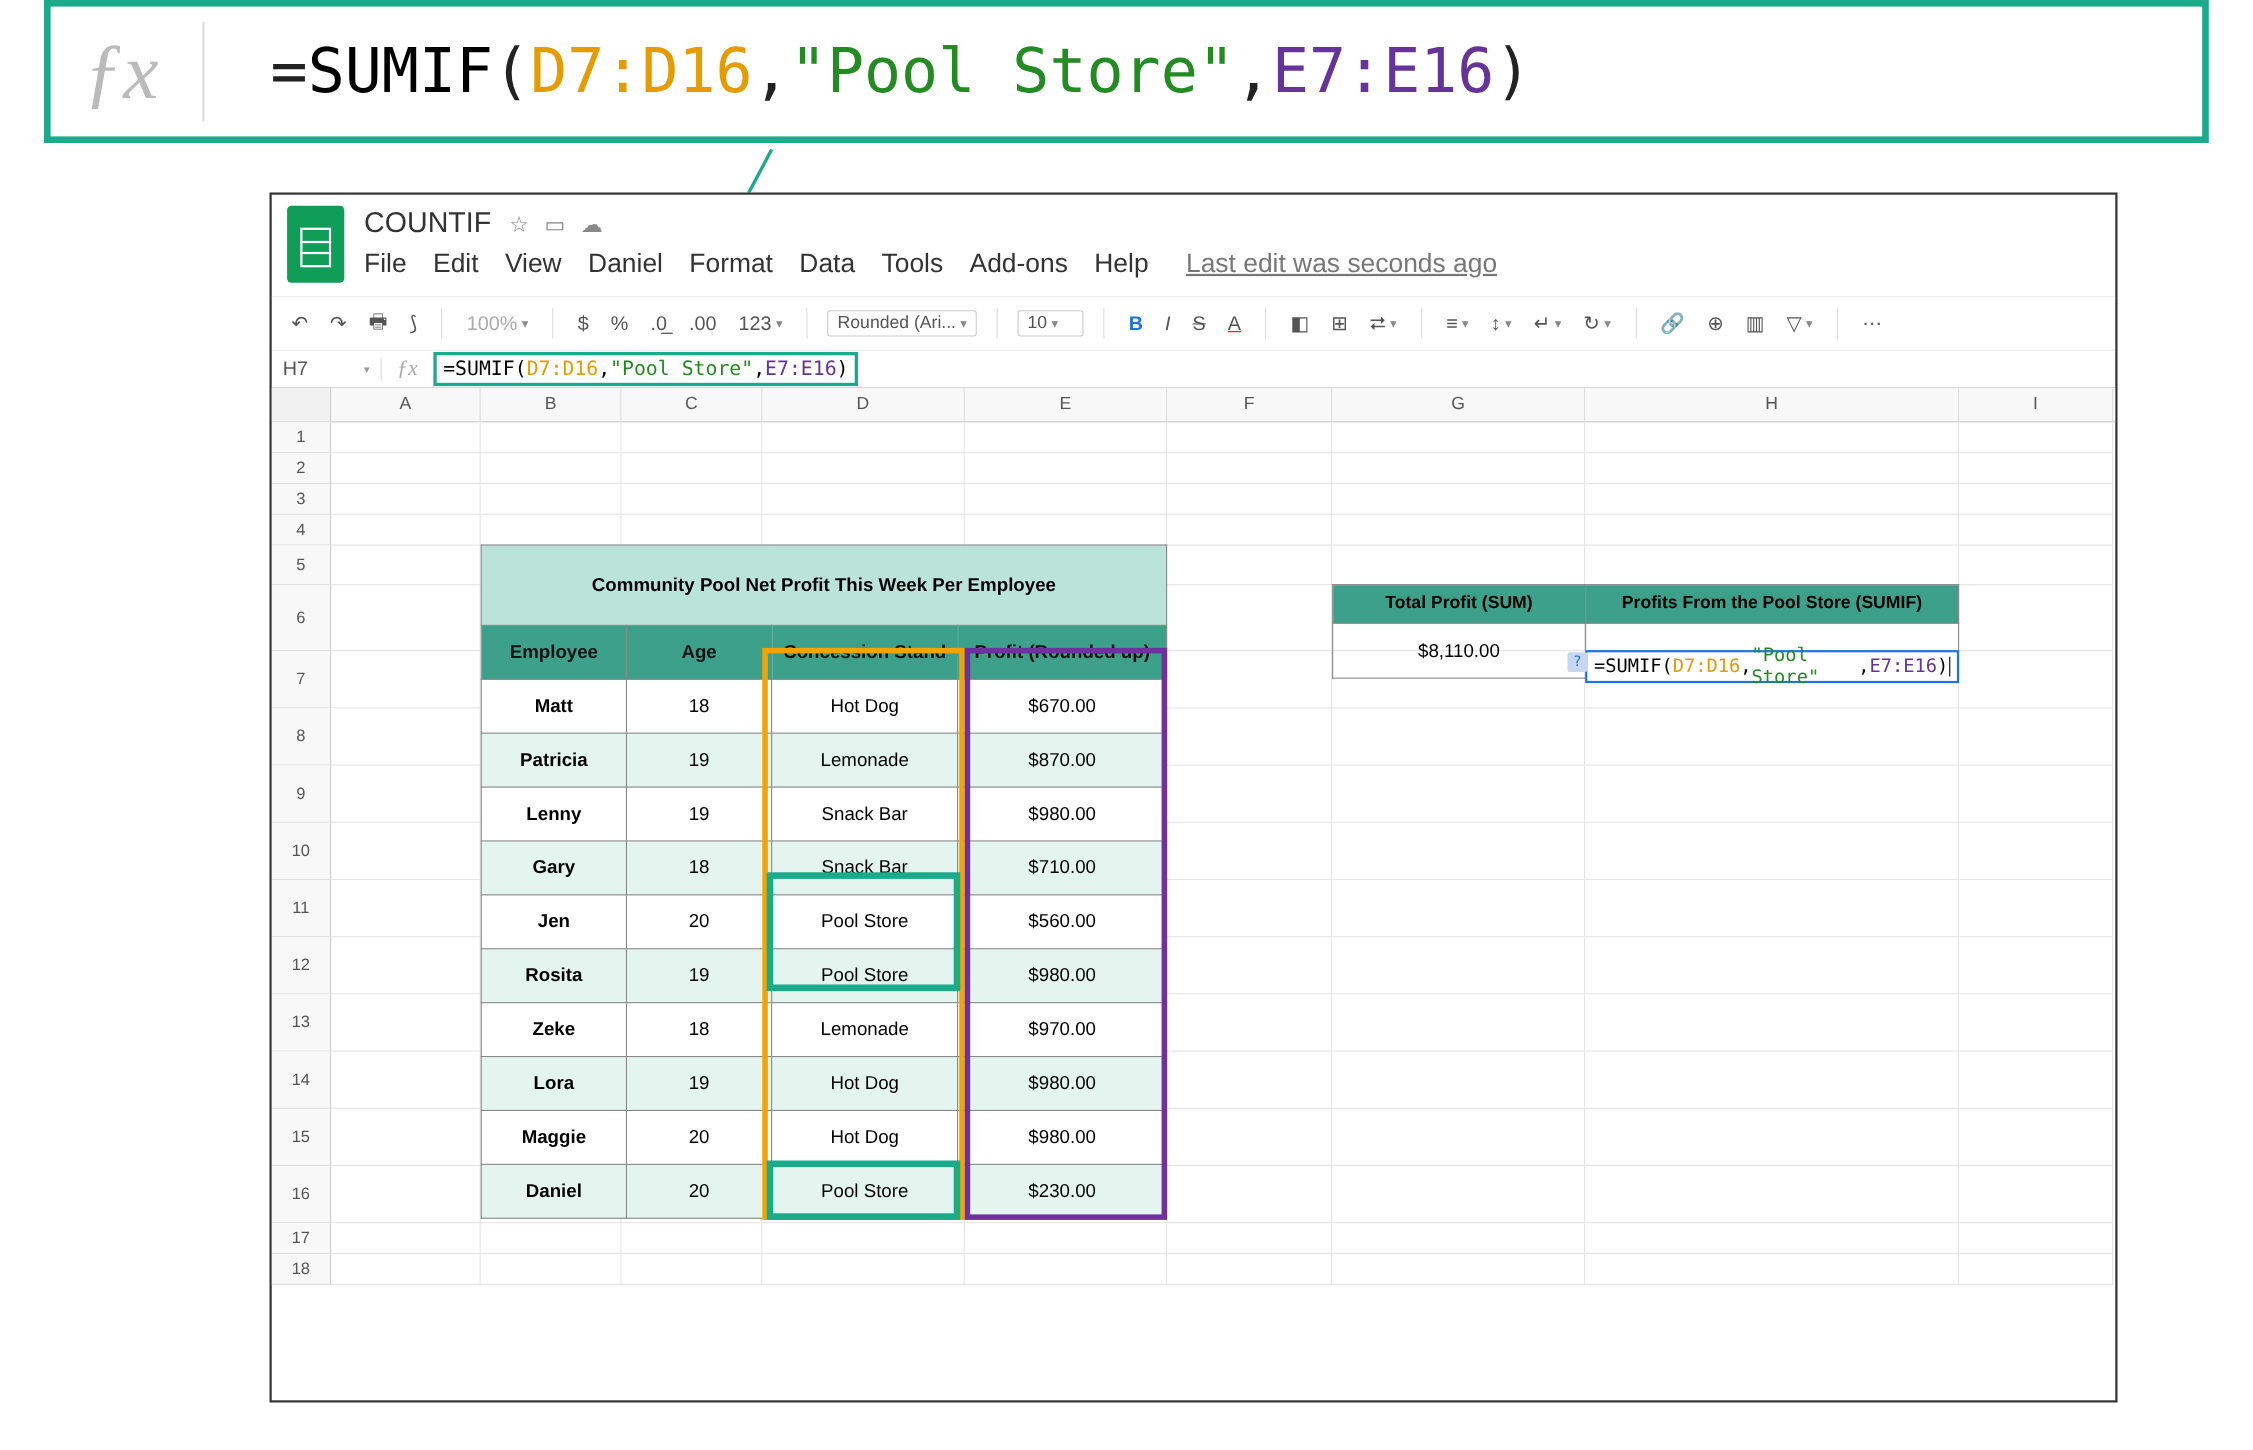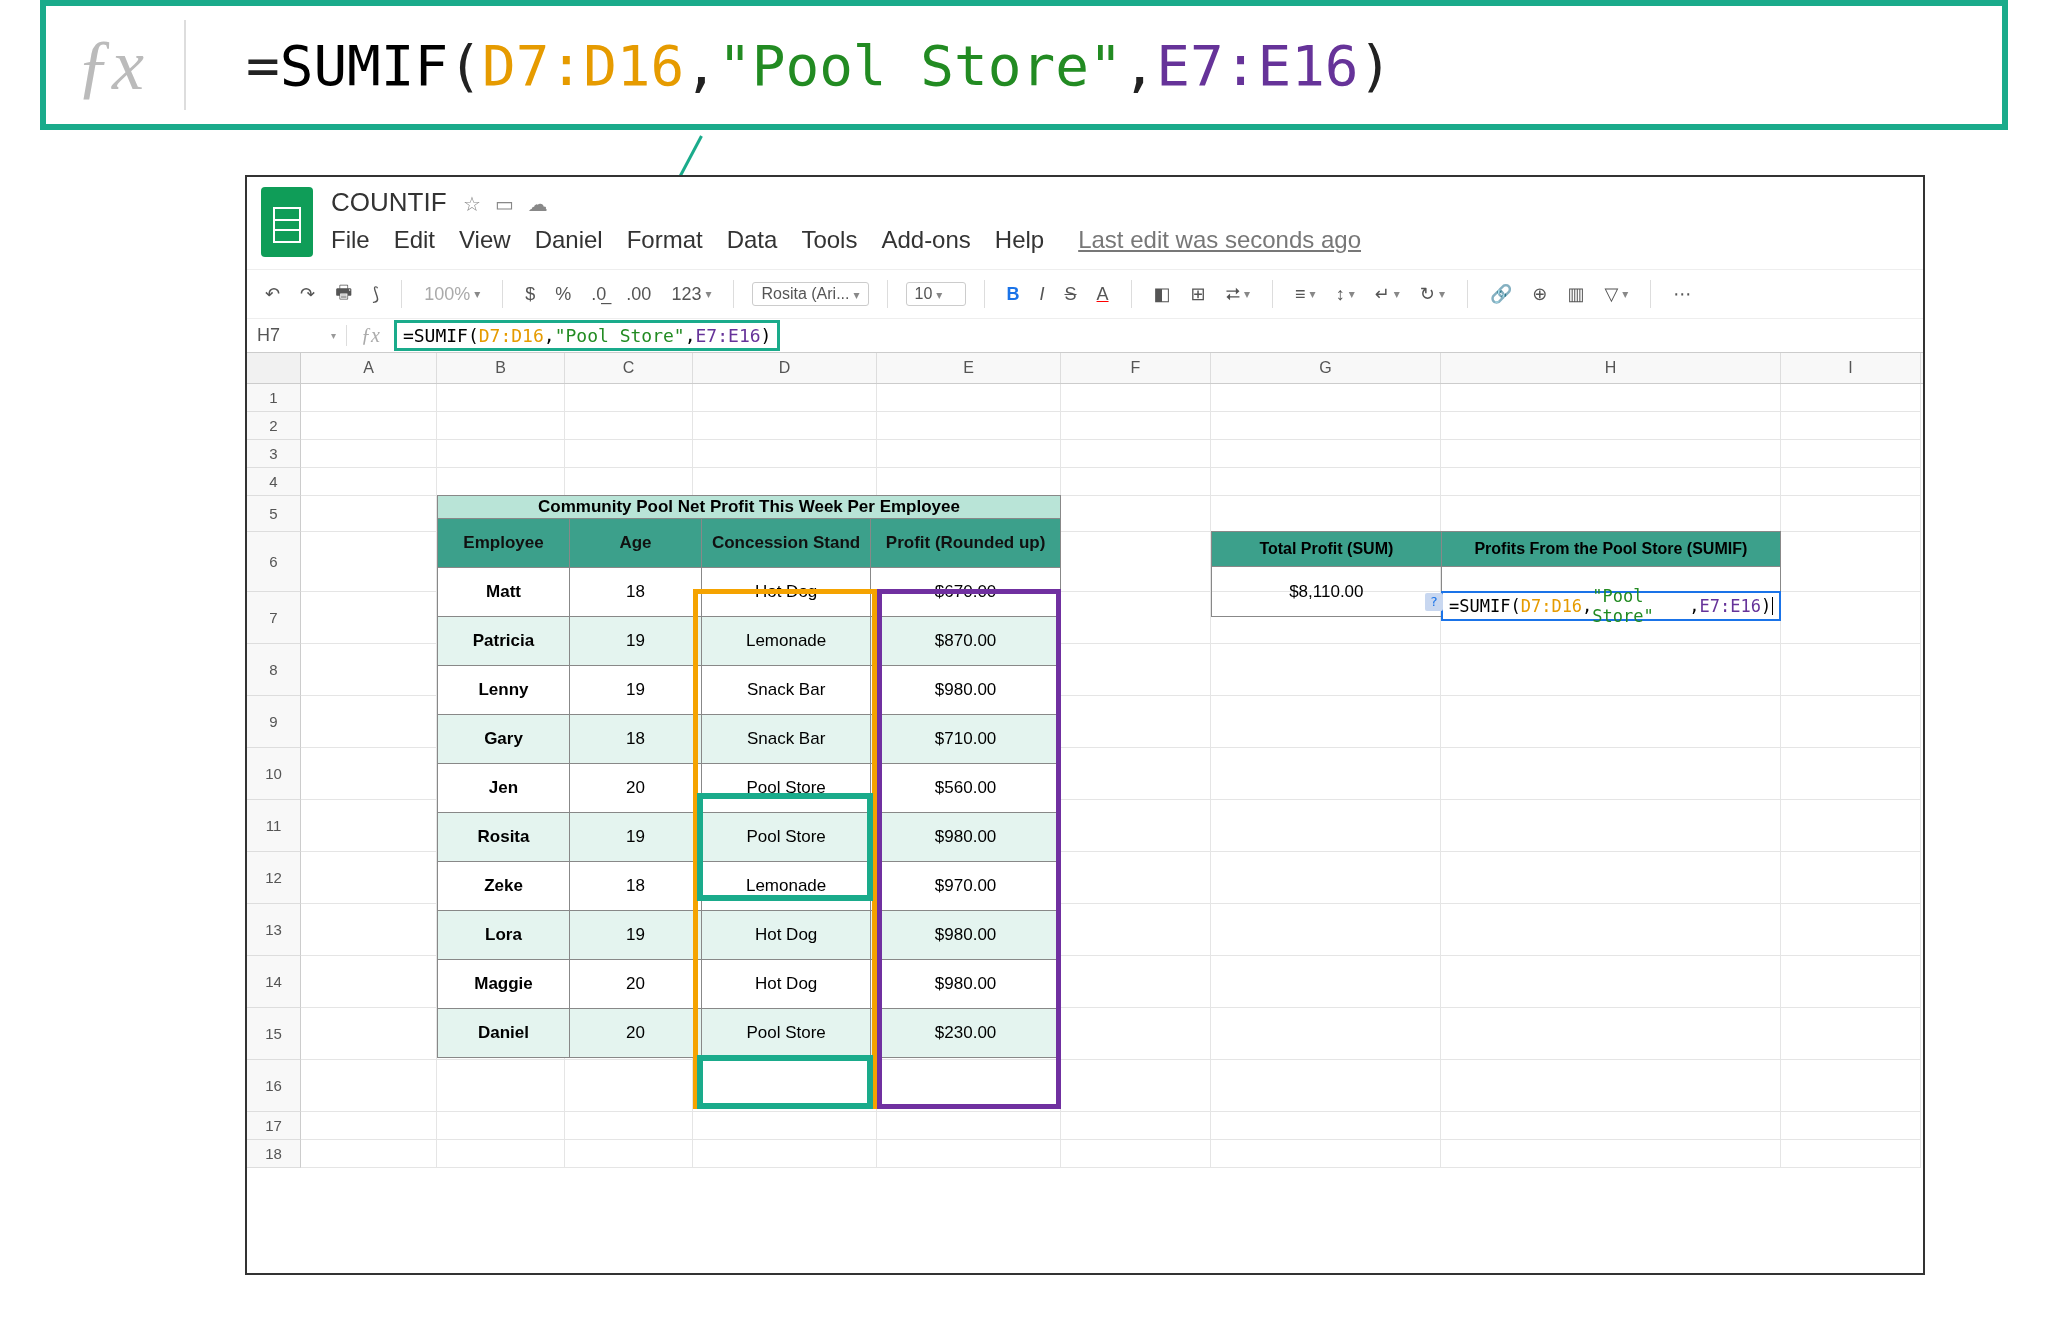--- a/index.html
+++ b/index.html
@@ -63,21 +63,21 @@
   .corner { width: 54px; height: 30px; border-right: 1px solid #ccc; background:#f1f1f1; }
   .col-h { height: 30px; border-right: 1px solid #ddd; text-align: center; font-size: 16px; color: #555; line-height: 30px; }
   .rows { }
   .row { display: flex; }
   .row-h { width: 54px; border-right: 1px solid #ccc; border-bottom: 1px solid #ddd; background:#f8f8f8; text-align:center; font-size:15px; color:#555; display:flex; align-items:center; justify-content:center; }
   .cell { border-right: 1px solid #e5e5e5; border-bottom: 1px solid #e5e5e5; position:relative; }
   
   
   .data-table { position: absolute; border: 1px solid #555; }
   .data-table td, .data-table th { border: 1px solid #888; font-size: 17px; text-align: center; }
-  .dt-title { background: #b9e4d7; font-weight: bold; padding: 1px; }
+  .dt-title { background: #b9e4d7; font-weight: bold; padding: 26px; }
   .dt-head th { background: #3ca08b; color: #111; font-weight: bold; padding: 14px 8px; }
   .dt-row td { padding: 14px 8px; }
   .dt-row:nth-child(odd) td { background: #fff; }
   .dt-row:nth-child(even) td { background: #e4f4ef; }
   .emp { font-weight: bold; }
   
   
   .hl-orange { position:absolute; border:5px solid #f5a300; pointer-events:none; }
   .hl-purple { position:absolute; border:5px solid #7030a0; pointer-events:none; }
   .hl-teal { position:absolute; border:6px solid #1aab8b; pointer-events:none; }
@@ -139,21 +139,21 @@
     <span class="btn">⟆</span>
     <span class="sep"></span>
     <span class="btn zoom dd">100%</span>
     <span class="sep"></span>
     <span class="btn">$</span>
     <span class="btn">%</span>
     <span class="btn">.0̲</span>
     <span class="btn">.00</span>
     <span class="btn dd">123</span>
     <span class="sep"></span>
-    <span class="font-sel dd">Rosita (Ari...</span>
+    <span class="font-sel dd">Rounded (Ari...</span>
     <span class="sep"></span>
     <span class="font-sel dd" style="width:60px">10</span>
     <span class="sep"></span>
     <span class="btn bold">B</span>
     <span class="btn" style="font-style:italic">I</span>
     <span class="btn" style="text-decoration:line-through">S</span>
     <span class="btn" style="text-decoration:underline;text-decoration-color:red">A</span>
     <span class="sep"></span>
     <span class="btn">◧</span>
     <span class="btn">⊞</span>

